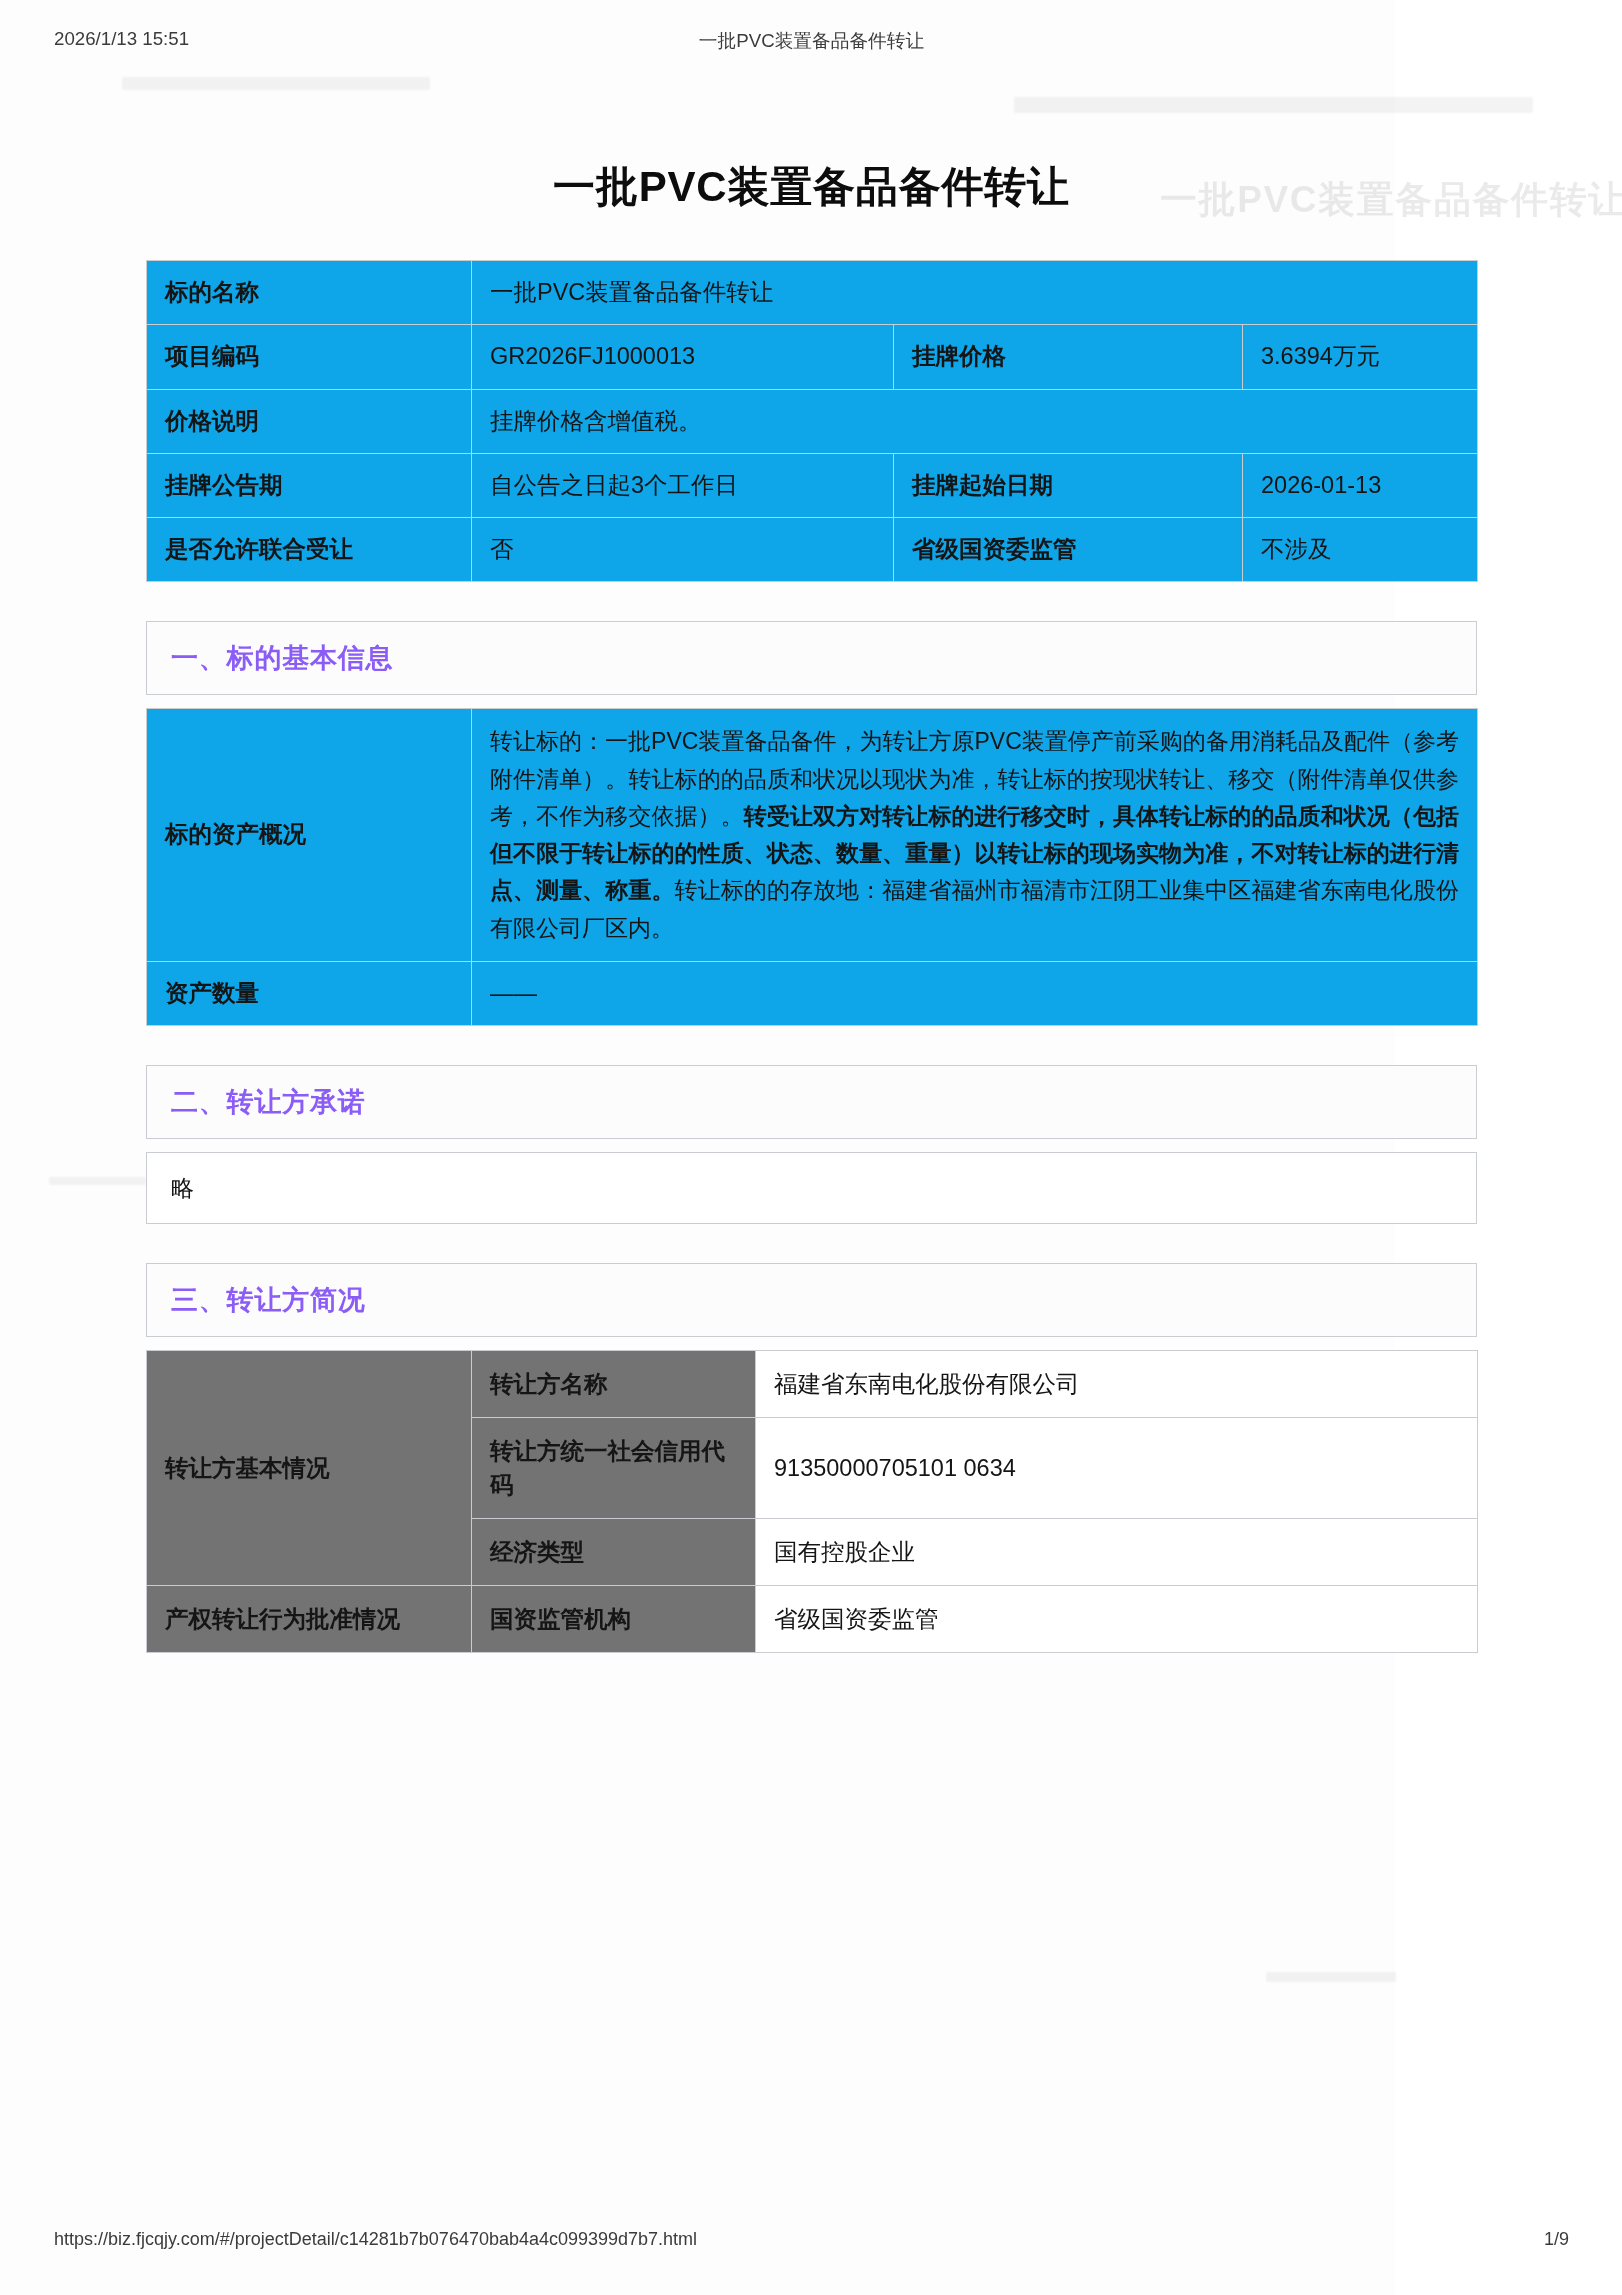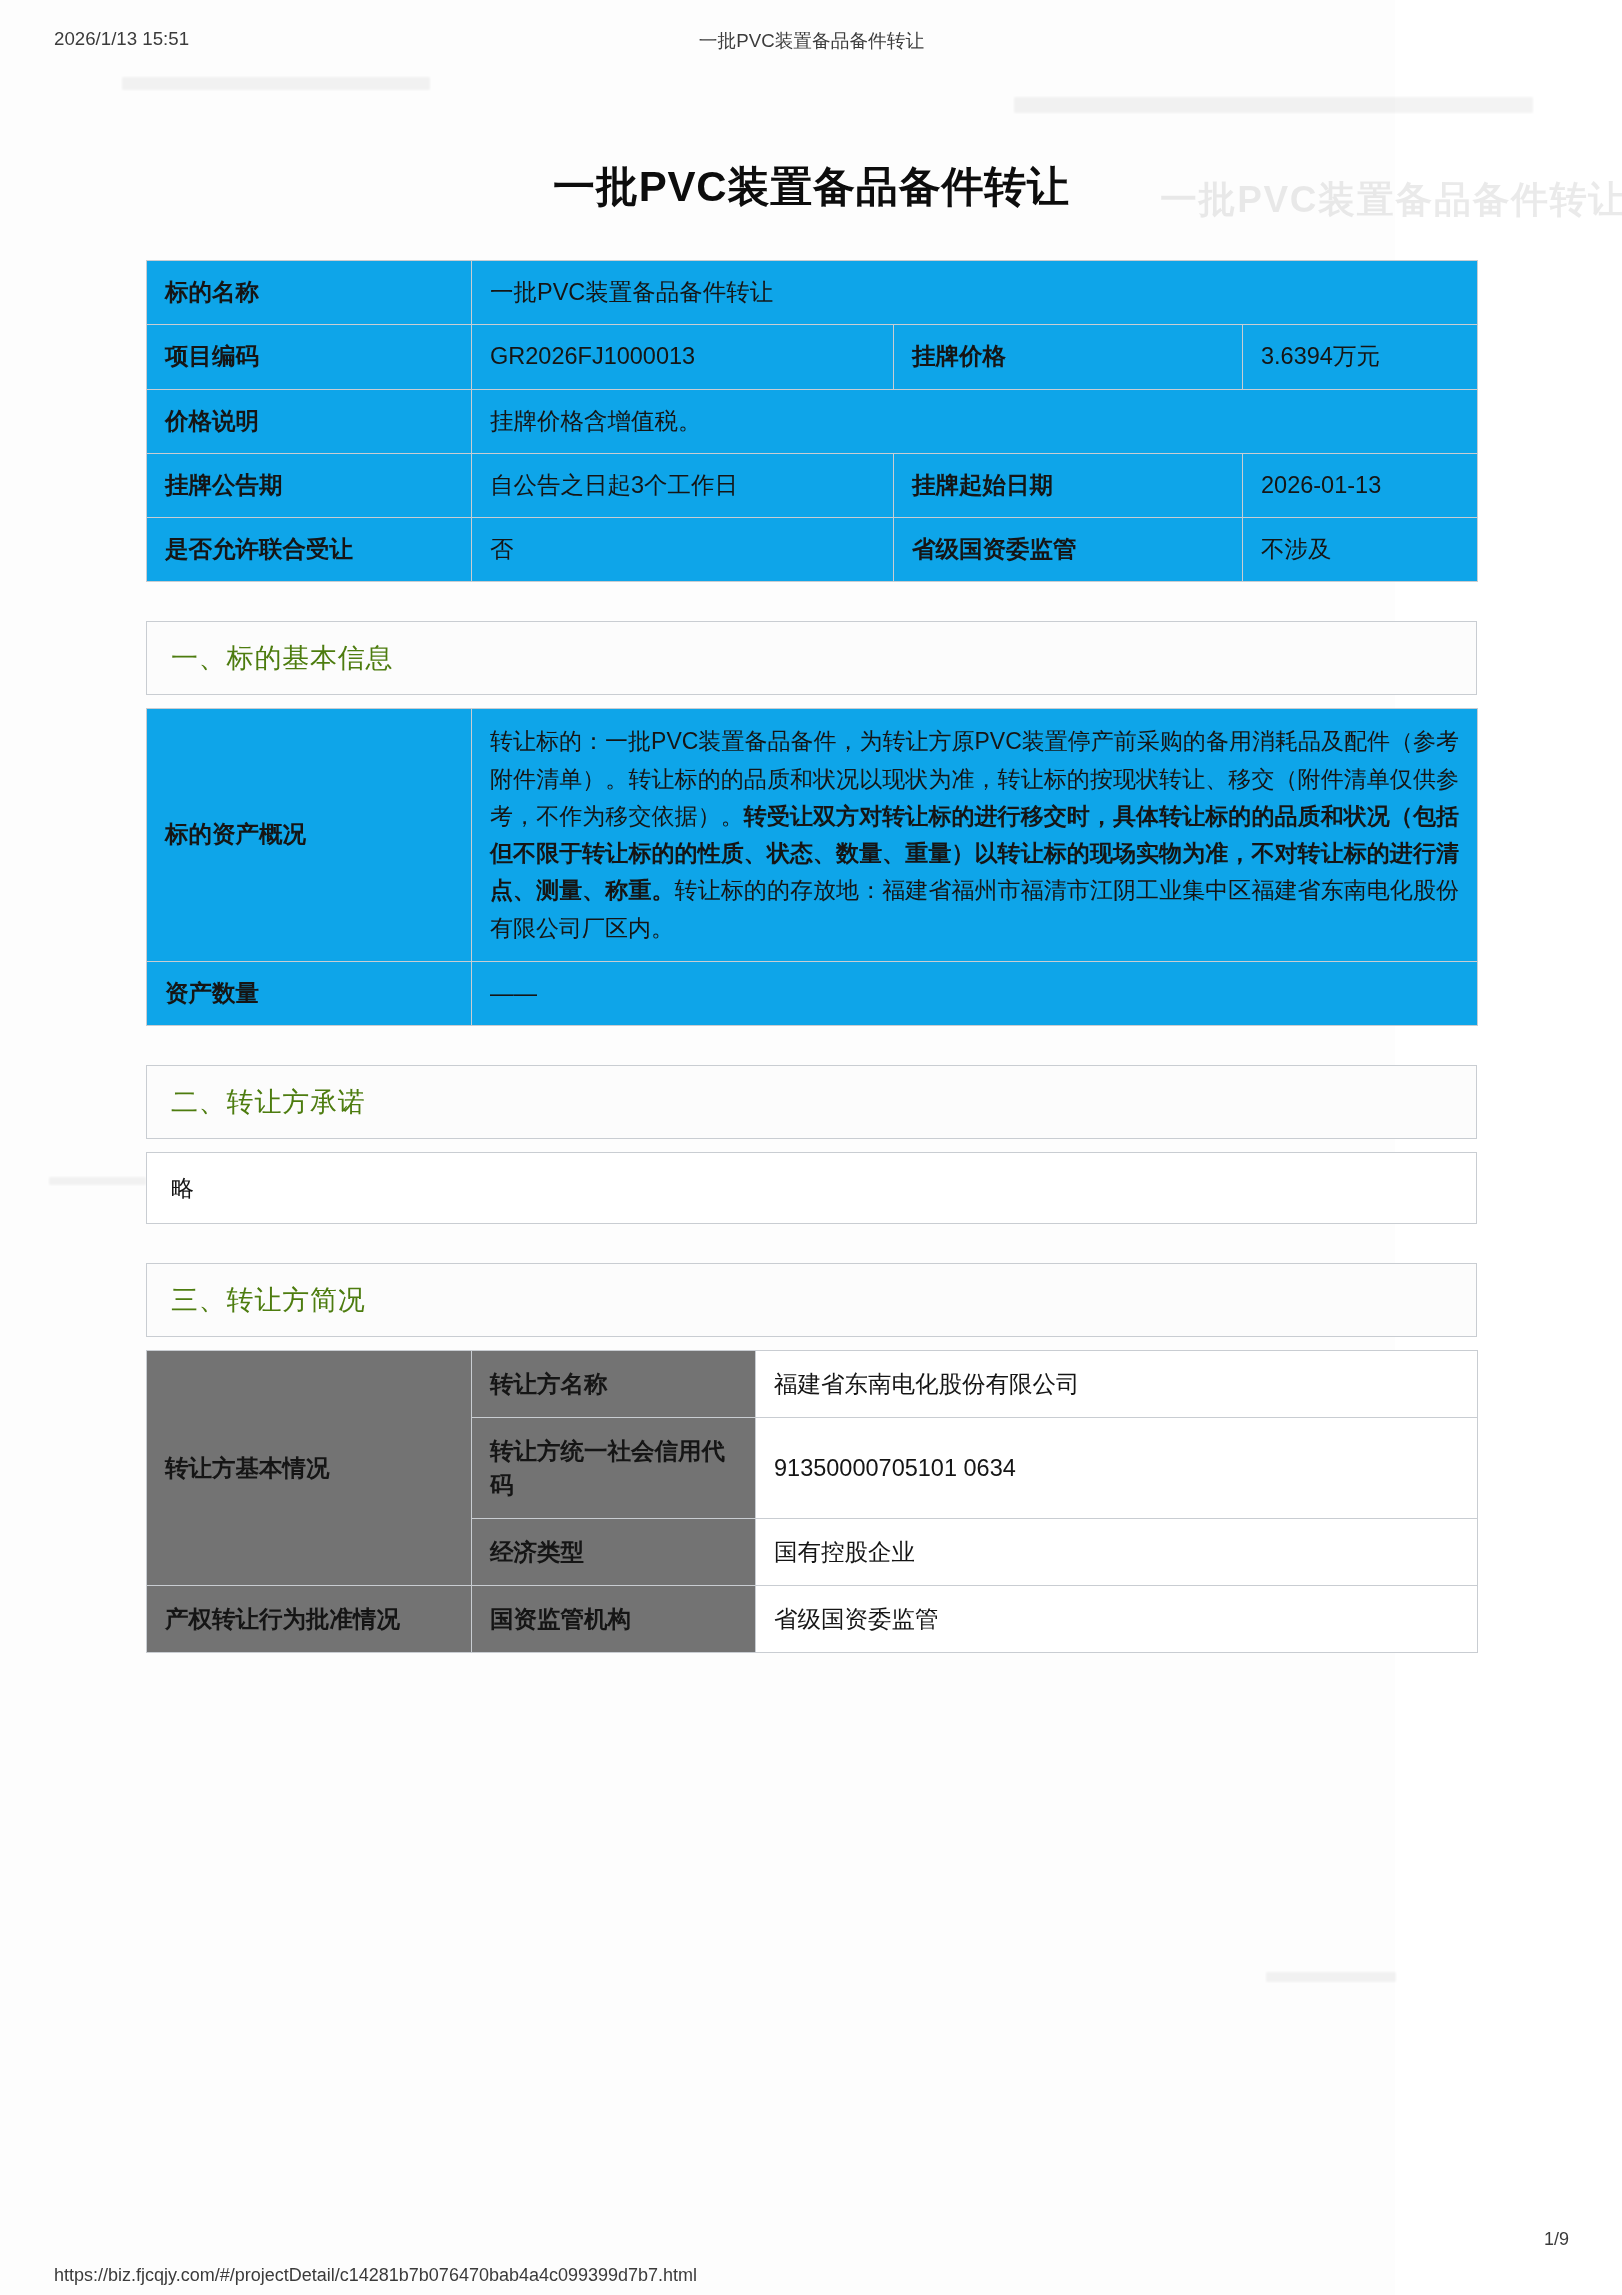--- a/index.html
+++ b/index.html
@@ -55,21 +55,20 @@
     width: 1623px;
     height: 24px;
     font-size: 18px;
     color: #3b3b3b;
   }
   .print-footer .pf-left {
     position: absolute;
     left: 54px;
     top: 0;
     white-space: nowrap;
-    margin-top: 36px;
   }
   .print-footer .pf-right {
     position: absolute;
     right: 54px;
     top: 0;
     white-space: nowrap;
   }
 
   
   .content {
@@ -110,24 +109,24 @@
   }
   td.val {
     font-weight: normal;
   }
 
   
   .section-bar {
     border: 0.8px solid #c9cdd2;
     background: #fcfcfc;
     font-size: 27px;
-    font-weight: normal;
+    font-weight: bold;
     padding: 18px 24px;
     margin: 39px 0 0 0;
-    color: #4d7c0f;
+    color: #8b5cf6;
     letter-spacing: 0.8px;
   }
   .section-gap {
     height: 13px;
   }
 
   .para {
     font-size: 23px;
     line-height: 1.62;
     text-align: justify;

